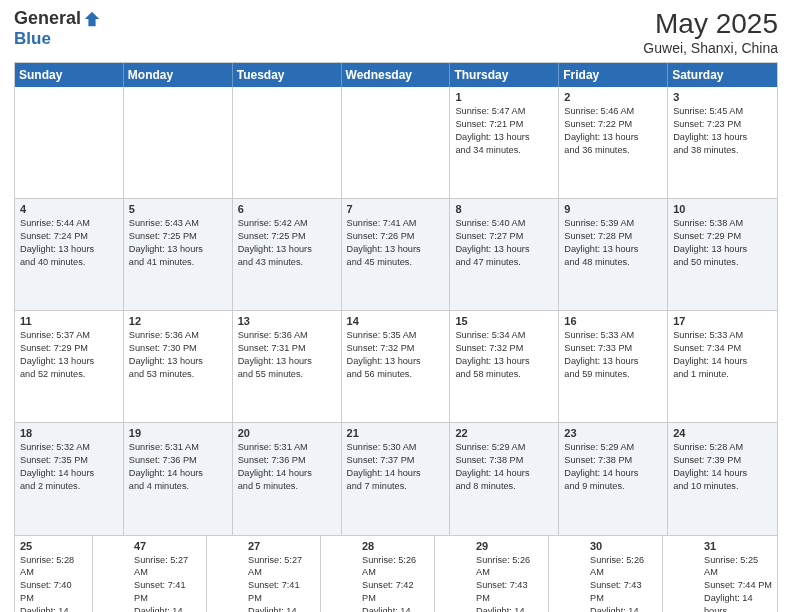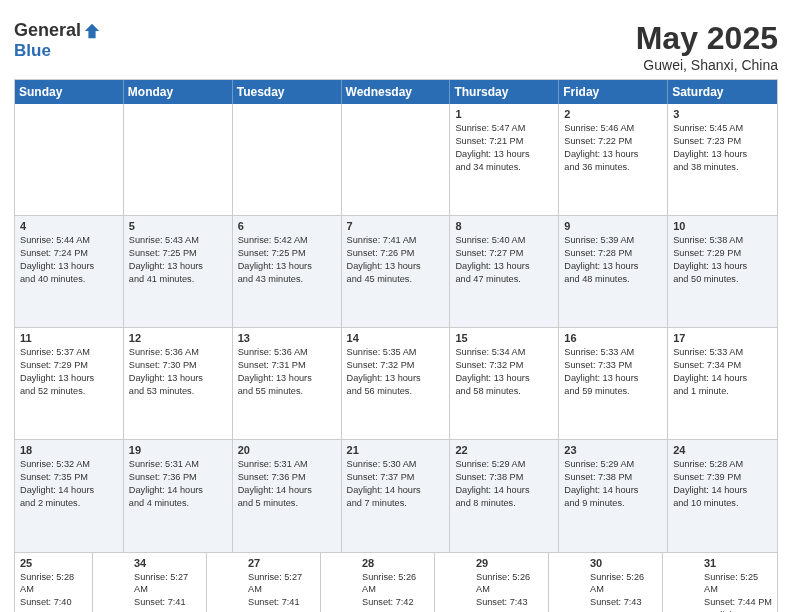--- a/index.html
+++ b/index.html
@@ -6,21 +6,21 @@
     body {
       font-family: Arial, sans-serif;
       background: #fff;
       width: 792px;
       height: 612px;
       overflow: hidden;
     }
     .page {
       width: 792px;
       height: 612px;
-      padding: 20px 14px 10px 14px;
+      padding: 8px 14px 10px 14px;
       display: flex;
       flex-direction: column;
     }
     .header {
       display: flex;
       justify-content: space-between;
       align-items: flex-start;
       margin-bottom: 6px;
     }
     .logo {
@@ -44,22 +44,22 @@
     }
     .logo-icon {
       width: 18px;
       height: 18px;
       margin-left: 2px;
     }
     .title-section {
       text-align: right;
     }
     .month-title {
-      font-size: 32px;
-      font-weight: bold;
+      font-size: 28px;
+      font-weight: normal;
       color: #333;
     }
     .location {
       font-size: 14px;
       color: #333;
     }
     .calendar {
       flex: 1;
       display: flex;
       flex-direction: column;
@@ -326,21 +326,21 @@
         </div>
         <div class="calendar-row">
           <div class="cell">
             <span class="cell-number">25</span>
             <div class="cell-info" style="white-space: pre-line;">Sunrise: 5:28 AM
 Sunset: 7:40 PM
 Daylight: 14 hours
 and 12 minutes.</div>
           </div>
           <div class="cell">
-            <span class="cell-number">34</span>
+            <span class="cell-number">47</span>
             <div class="cell-info" style="white-space: pre-line;">Sunrise: 5:27 AM
 Sunset: 7:41 PM
 Daylight: 14 hours
 and 13 minutes.</div>
           </div>
           <div class="cell">
             <span class="cell-number">27</span>
             <div class="cell-info" style="white-space: pre-line;">Sunrise: 5:27 AM
 Sunset: 7:41 PM
 Daylight: 14 hours

